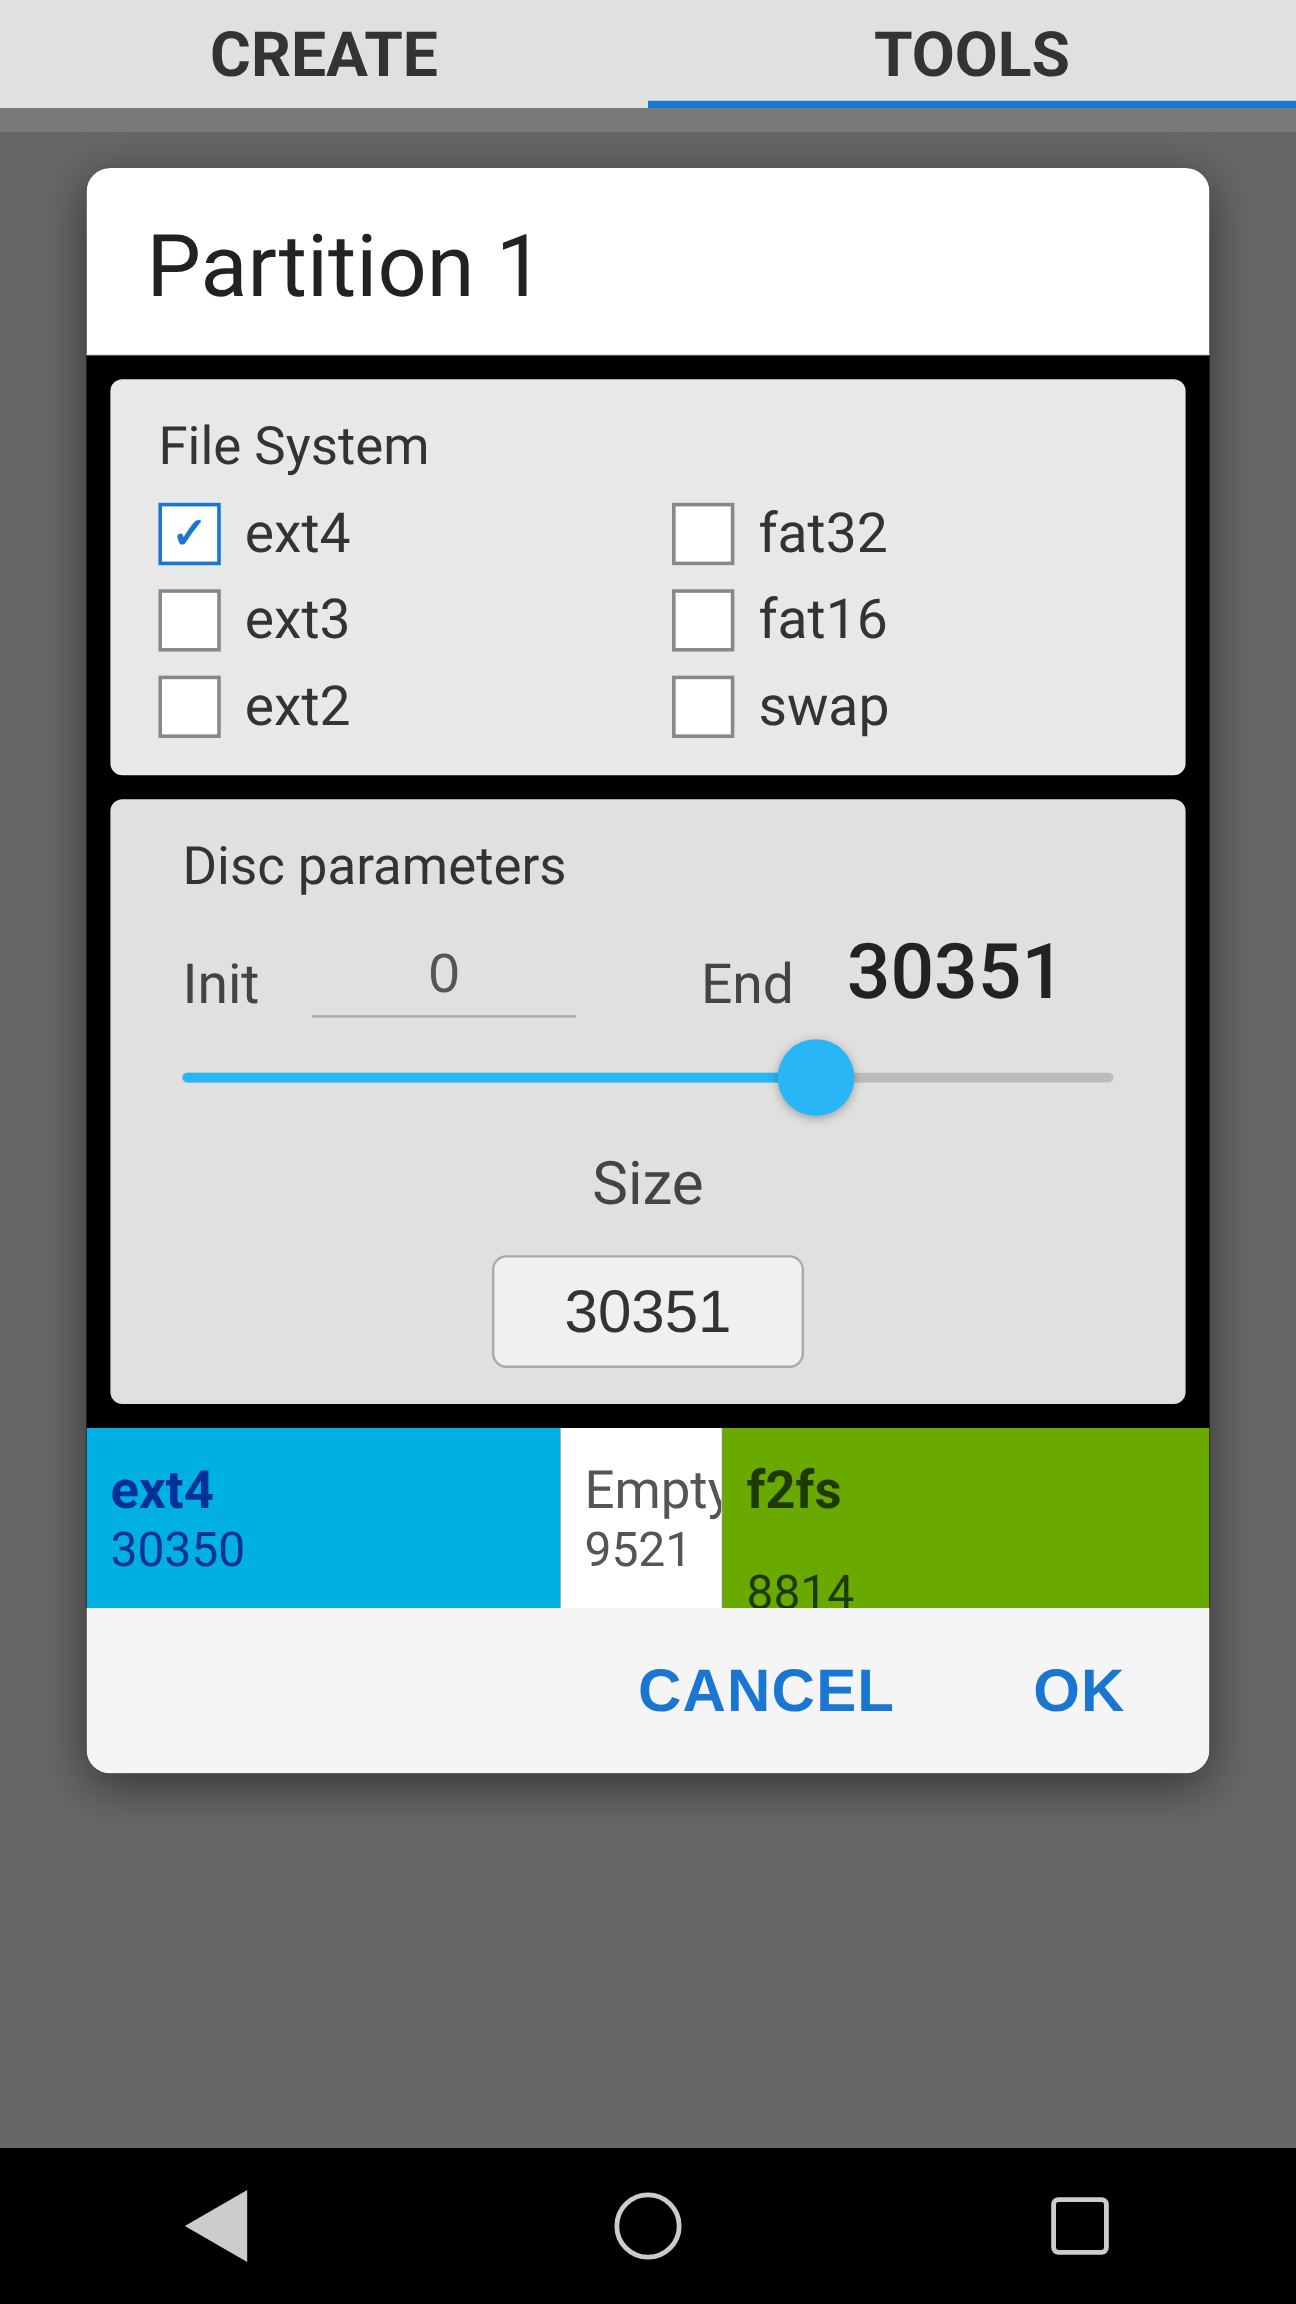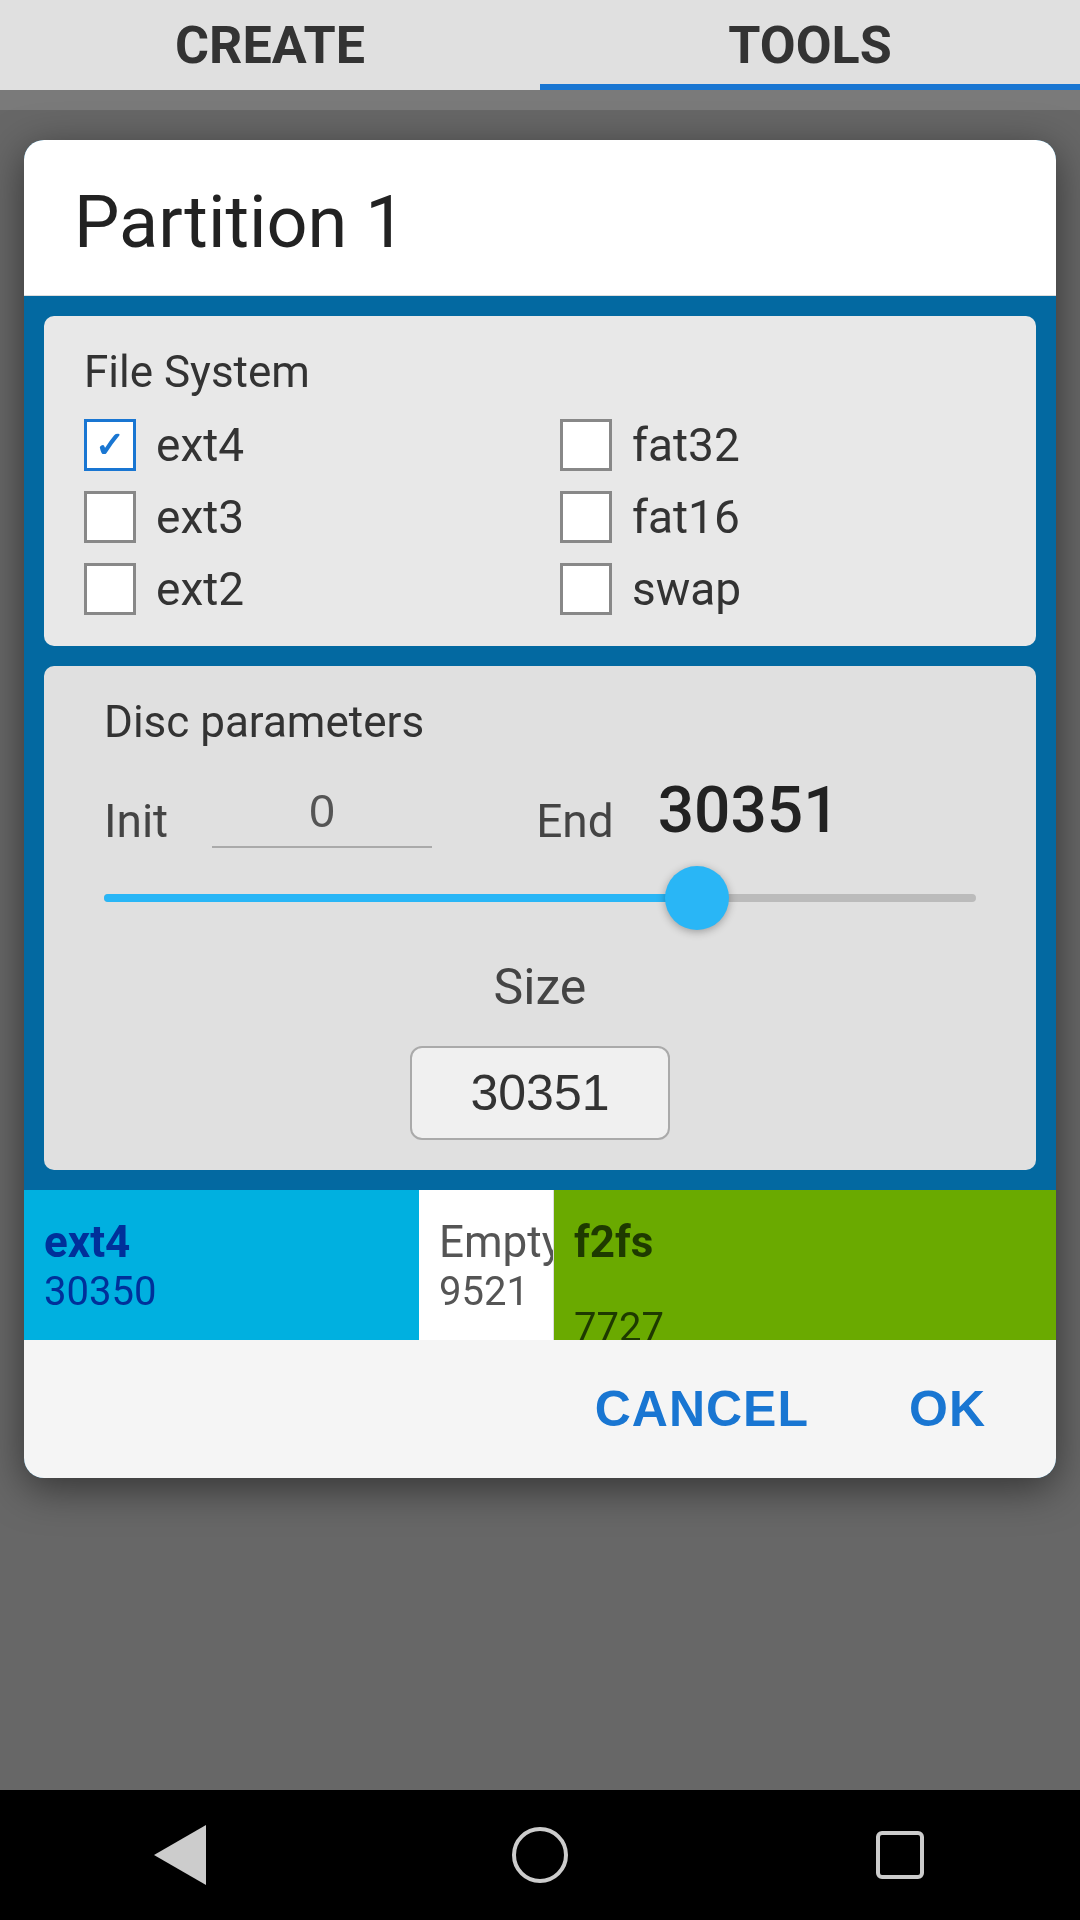--- a/index.html
+++ b/index.html
@@ -59,23 +59,23 @@
       bottom: 130px;
       background-color: rgba(100, 100, 100, 0.85);
       display: flex;
       align-items: flex-start;
       justify-content: center;
       padding-top: 30px;
     }
 
     
     .dialog {
-      background-color: #0369a1;
+      background-color: #000000;
       border-radius: 20px;
-      width: 1032px;
+      width: 936px;
       overflow: hidden;
       box-shadow: 0 10px 40px rgba(0,0,0,0.5);
     }
 
     .dialog-title {
       background-color: #fff;
       padding: 40px 50px 30px;
       font-size: 72px;
       font-weight: 400;
       color: #222;
@@ -319,21 +319,21 @@
       color: #1e3a00;
       margin-top: 36px;
     }
 
     
     .dialog-actions {
       background-color: #f5f5f5;
       display: flex;
       justify-content: flex-end;
       padding: 30px 50px;
-      gap: 60px;
+      gap: 75px;
     }
 
     .btn-text {
       font-size: 50px;
       font-weight: bold;
       color: #1976D2;
       background: none;
       border: none;
       cursor: pointer;
       letter-spacing: 1px;
@@ -468,21 +468,21 @@
       <div class="part-segment seg-ext4">
         <span class="part-name">ext4</span>
         <span class="part-size">30350</span>
       </div>
       <div class="part-segment seg-empty">
         <span class="part-name">Empty</span>
         <span class="part-size">9521</span>
       </div>
       <div class="part-segment seg-f2fs">
         <span class="part-name">f2fs</span>
-        <span class="part-size">7727</span>
+        <span class="part-size">8814</span>
       </div>
     </div>
 
     <div class="dialog-actions">
       <button class="btn-text">CANCEL</button>
       <button class="btn-text">OK</button>
     </div>
 
   </div>
 </div>

